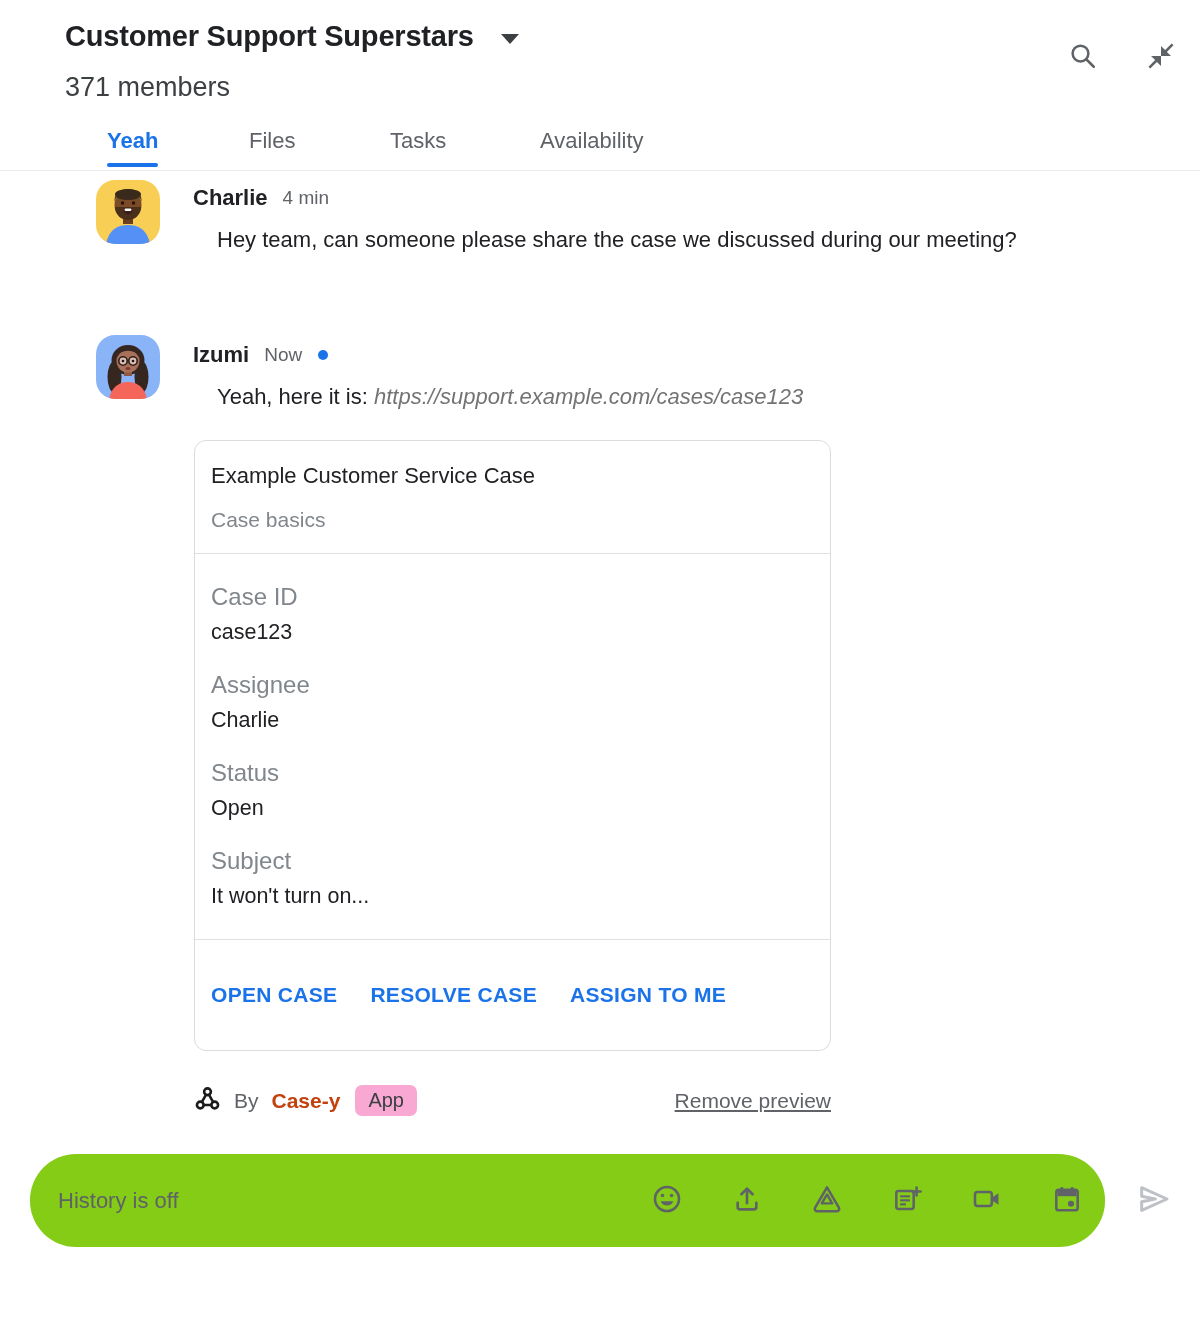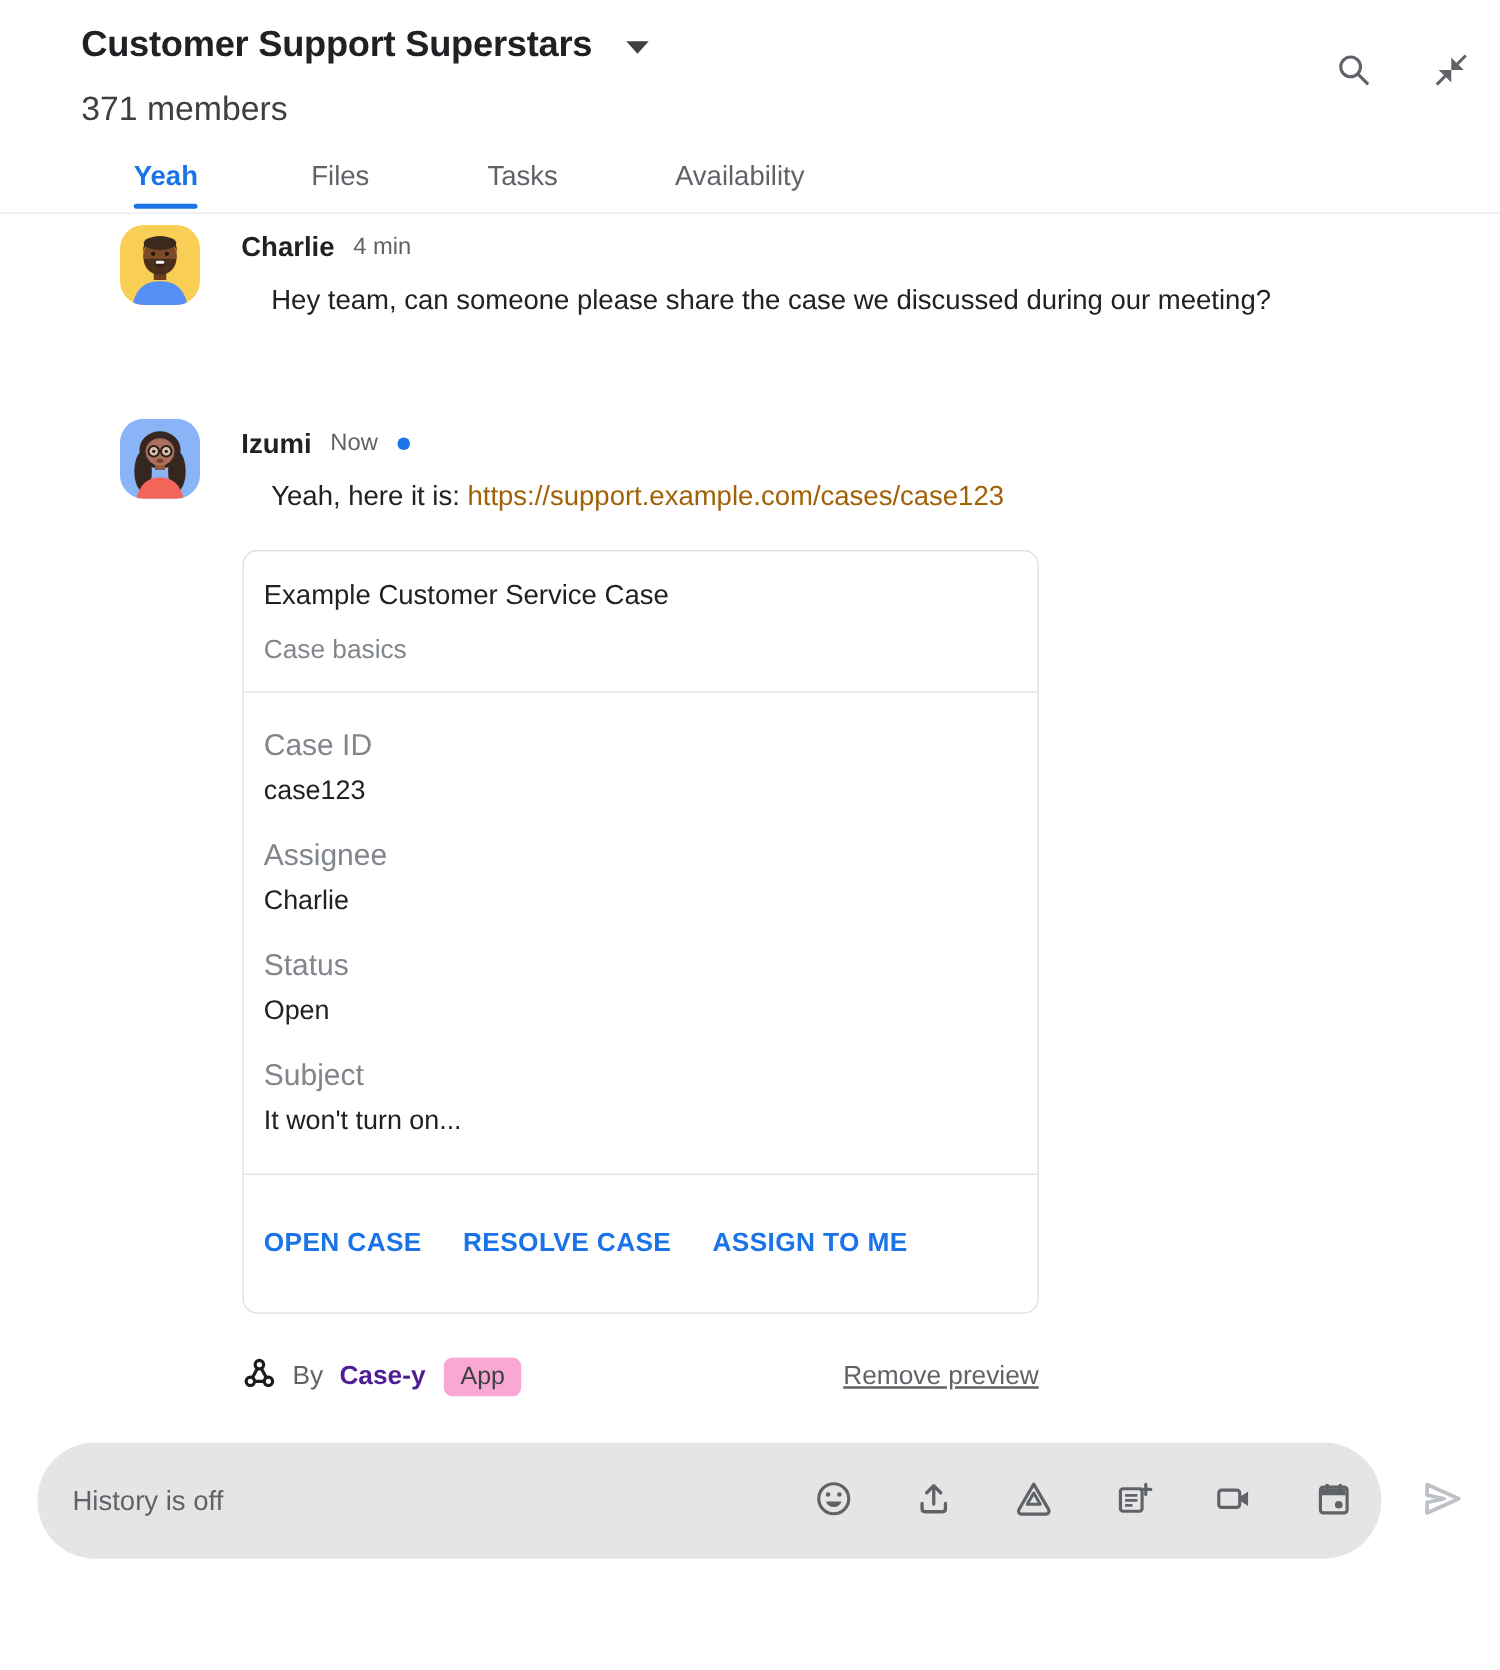--- a/index.html
+++ b/index.html
@@ -23,46 +23,46 @@
   .tabs-border { position:absolute; left:0; top:170px; width:100%; height:1px; background:#e9eaec; }
   
   .avatar { position:absolute; width:64px; height:64px; cursor:pointer; }
   .avatar svg { display:block; }
   .msg-content { position:absolute; left:193px; width:905px; }
   .name-row { display:flex; align-items:center; }
   .sender { font-size:22px; font-weight:700; color:#202124; }
   .timestamp { font-size:19px; color:#5f6368; margin-left:15px; }
   .presence-dot { width:10px; height:10px; border-radius:50%; background:#1a73e8; margin-left:16px; }
   .msg-text { font-size:22px; color:#202124; line-height:40px; margin-top:9px;margin-left:24px; }
-  .msg-text a { color:#a16207; text-decoration:none; cursor:pointer; }
+  .msg-text a { color:#737373; text-decoration:none; cursor:pointer;font-style:italic; }
   
   .card {
     position:absolute; left:194px; top:440px; width:637px;
     border:1px solid #dadce0; border-radius:12px; background:#fff;
   }
   .card-header { padding:22px 16px 21px; }
   .card-title { font-size:22px; color:#202124; line-height:26px; }
   .card-subtitle { font-size:21px; color:#80868b; line-height:25px; margin-top:18px; }
   .card-divider { height:1px; background:#e0e0e0; }
   .card-fields { padding:31px 16px 29px; }
   .field { margin-bottom:27px; }
   .field:last-child { margin-bottom:0; }
   .field-label { font-size:24px; color:#80868b; line-height:24px; }
   .field-value { font-size:21.5px; color:#202124; line-height:27px; margin-top:10px; }
   .card-actions { display:flex; gap:33px; padding:43px 16px; }
   .card-btn { background:none; border:none; font-family:inherit; font-size:21px; font-weight:700; color:#1a73e8; letter-spacing:0.3px; cursor:pointer; padding:0; }
   
   .attribution { position:absolute; left:194px; top:1085px; width:637px; display:flex; align-items:center; }
   .attr-left { display:flex; align-items:center; gap:13px; }
   .by-label { font-size:21px; color:#5f6368; }
-  .app-name { font-size:21px; font-weight:700; color:#4c1d95; }
+  .app-name { font-size:21px; font-weight:700; color:#c2410c; }
   .app-badge { font-size:20px; color:#3c4043; background:#f9a8d4; border-radius:7px; padding:4px 13px; margin-left:2px; }
   .remove-preview { margin-left:auto; font-size:21px; color:#5f6368; text-decoration:underline; cursor:pointer; }
   
-  .compose { position:absolute; left:30px; top:1154px; width:1075px; height:93px; background:#e5e5e5; border-radius:46px; display:flex; align-items:center; }
+  .compose { position:absolute; left:30px; top:1154px; width:1075px; height:93px; background:#84cc16; border-radius:46px; display:flex; align-items:center; }
   .compose-input { flex:1; padding-left:28px; font-size:22px; color:#5f6368; cursor:text; }
   .compose-icons { display:flex; align-items:center; gap:48px; padding-right:22px; }
   .compose-icons .icon-btn { width:32px; height:32px; }
   .send-btn { position:absolute; left:1130px; top:1178px; width:48px; height:44px; display:flex; align-items:center; justify-content:center; background:none; border:none; cursor:pointer; }
 </style>
 </head>
 <body>
 
 <div class="app">
 

